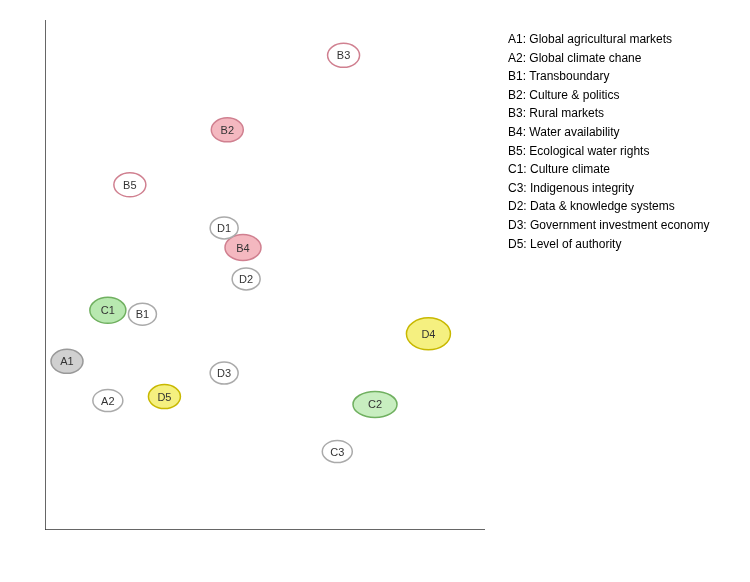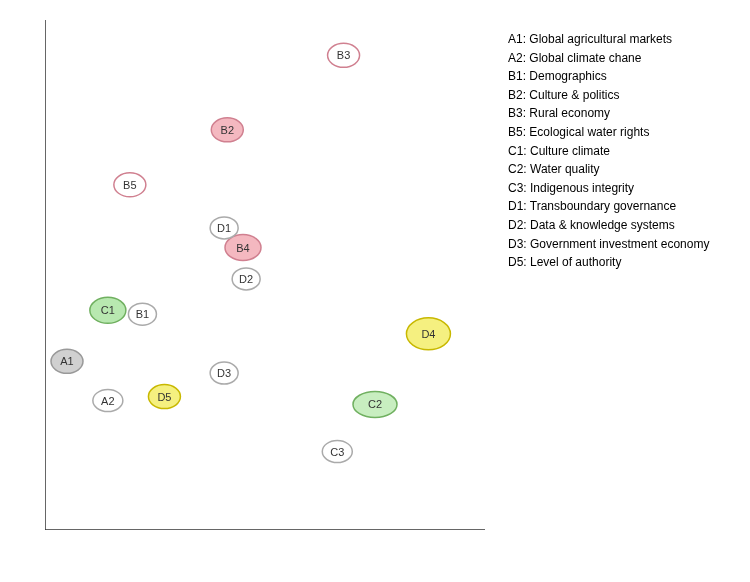--- a/index.html
+++ b/index.html
@@ -111,26 +111,25 @@
         </g>
     </svg>
 
     <div style="position:absolute;bottom:5px;left:35px;width:440px;text-align:center;font-size:13px;"></div>
   </div>
 
   <div class="legend">
     <div id="legend-items">
         <div class="legend-item">A1: Global agricultural markets</div>
         <div class="legend-item">A2: Global climate chane</div>
-        <div class="legend-item">B1: Demographics</div>
+        <div class="legend-item">B1: Transboundary</div>
         <div class="legend-item">B2: Culture &amp; politics</div>
-        <div class="legend-item">B3: Rural economy</div>
+        <div class="legend-item">B3: Rural markets</div>
+        <div class="legend-item">B4: Water availability</div>
         <div class="legend-item">B5: Ecological water rights</div>
         <div class="legend-item">C1: Culture climate</div>
-        <div class="legend-item">C2: Water quality</div>
         <div class="legend-item">C3: Indigenous integrity</div>
-        <div class="legend-item">D1: Transboundary governance</div>
         <div class="legend-item">D2: Data &amp; knowledge systems</div>
         <div class="legend-item">D3: Government investment economy</div>
         <div class="legend-item">D5: Level of authority</div>
       </div>
   </div>
 </div>
 
 </body></html>

